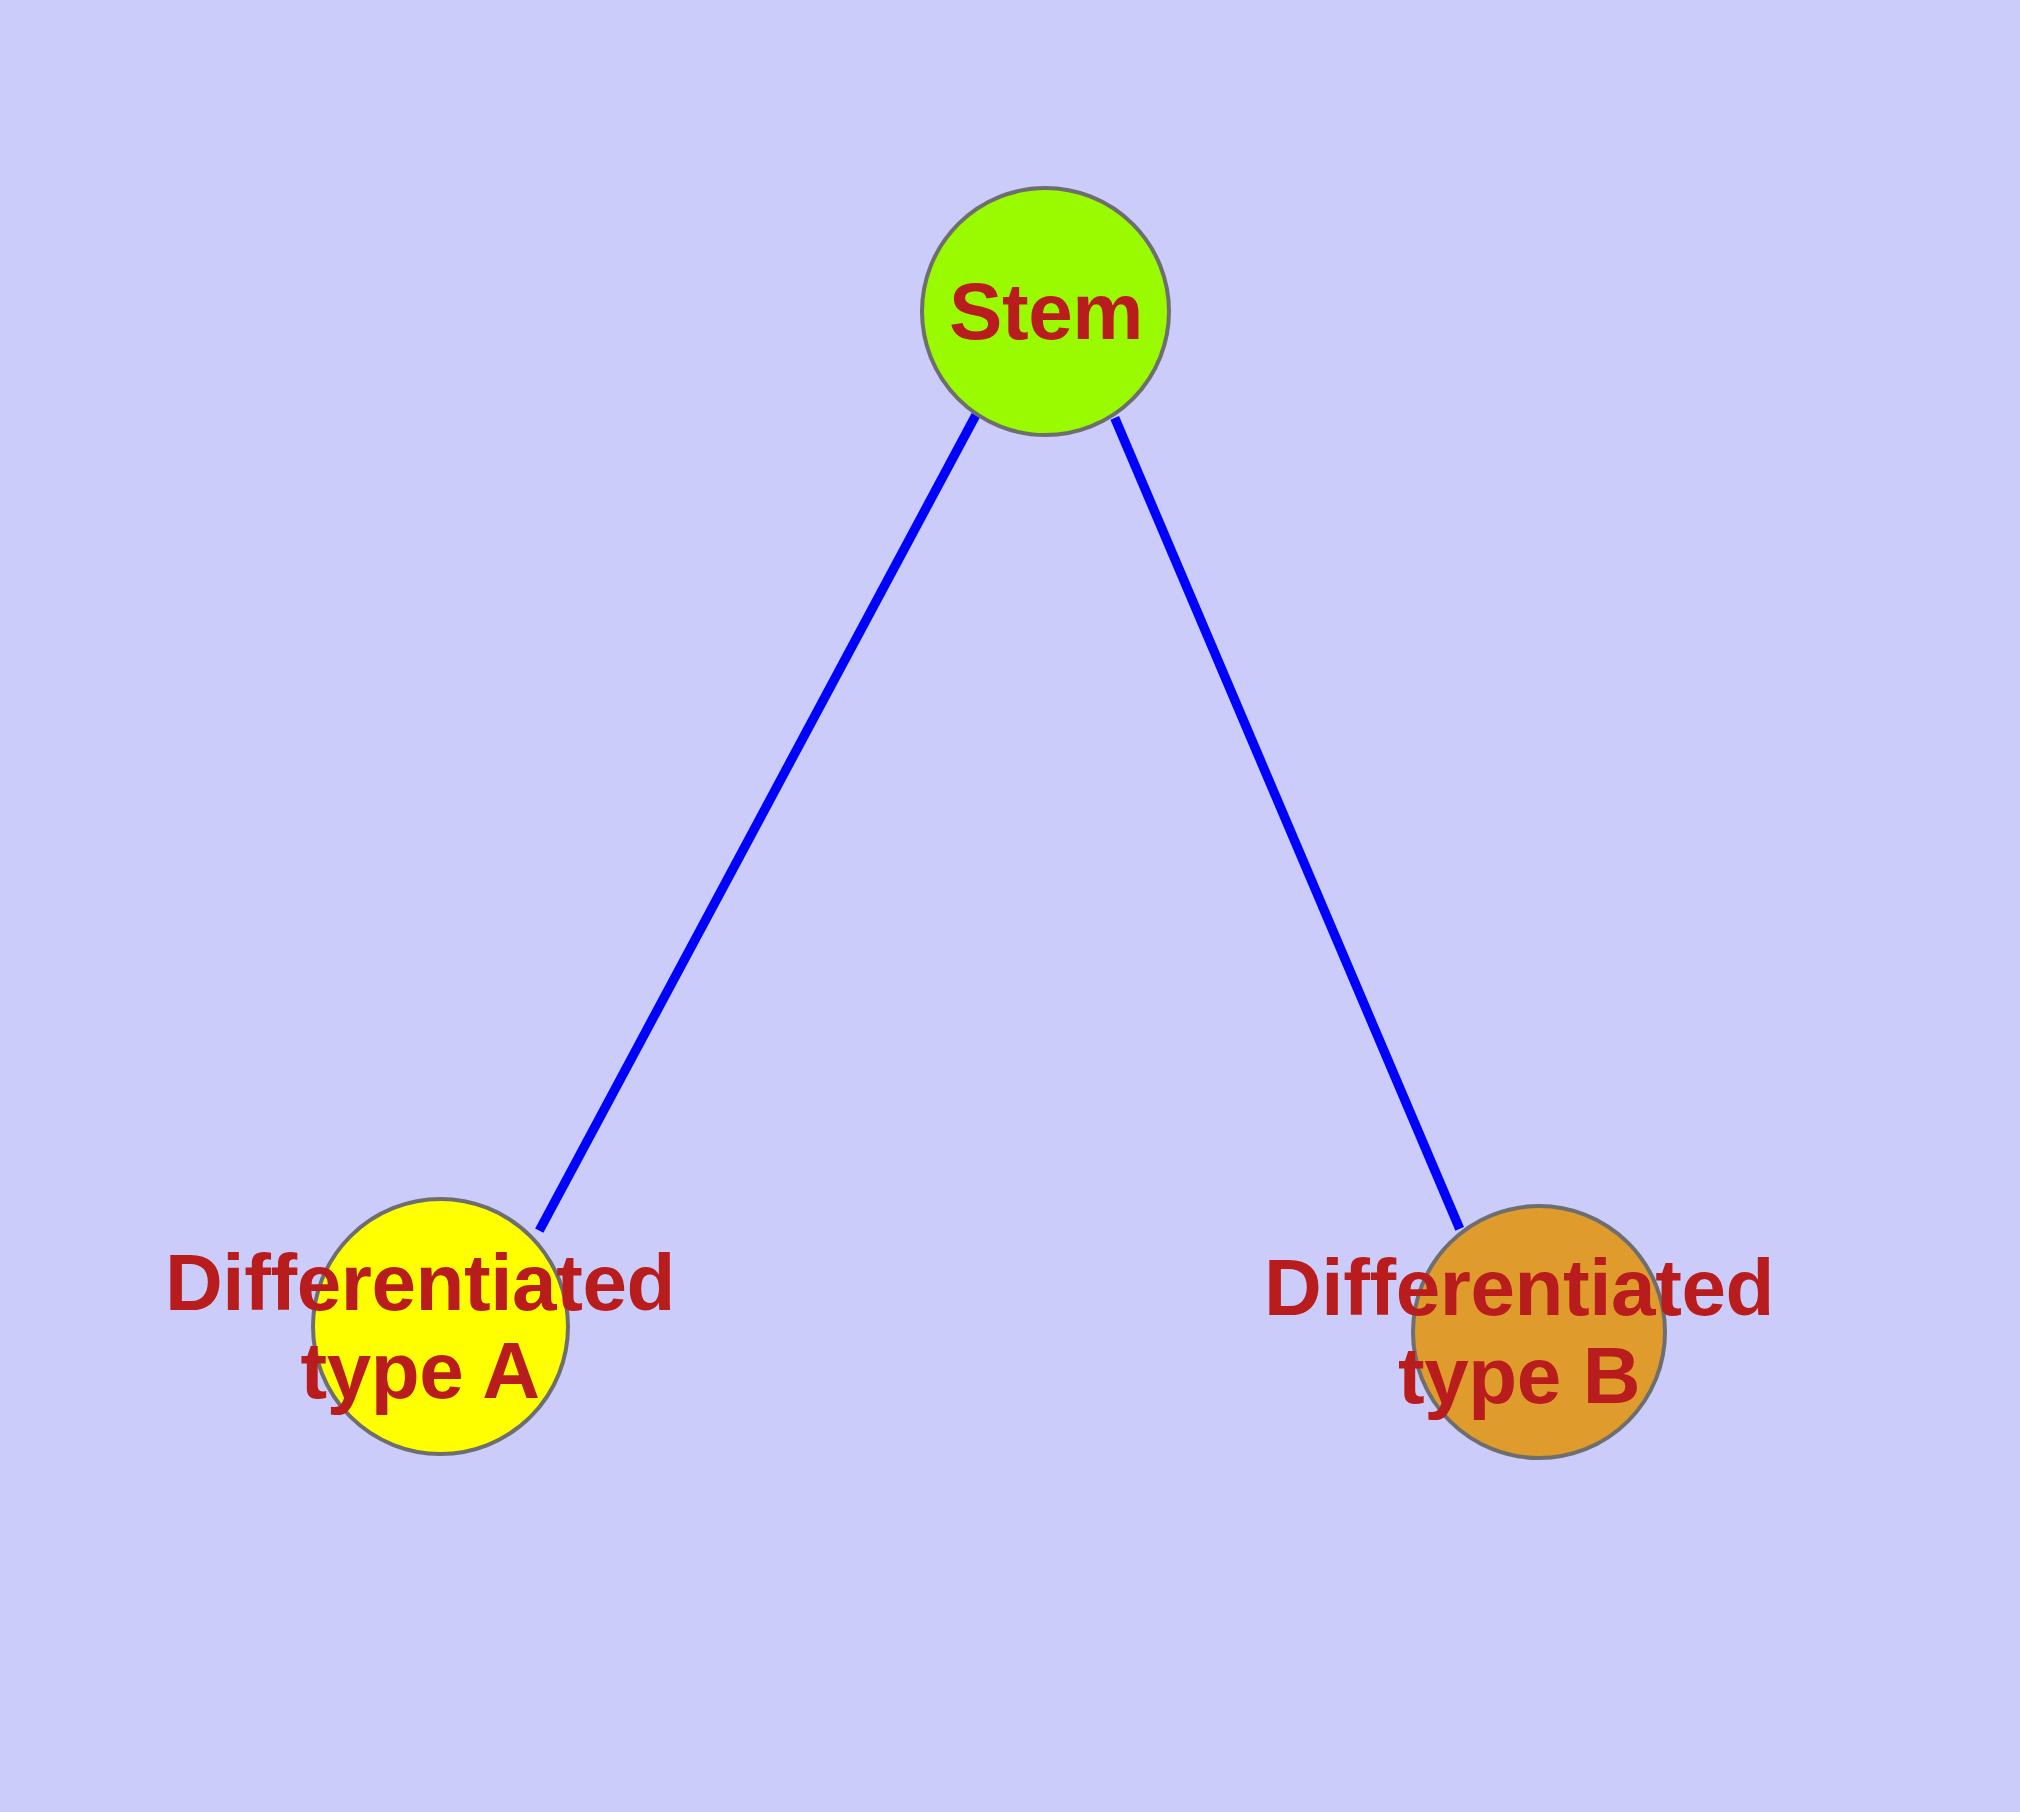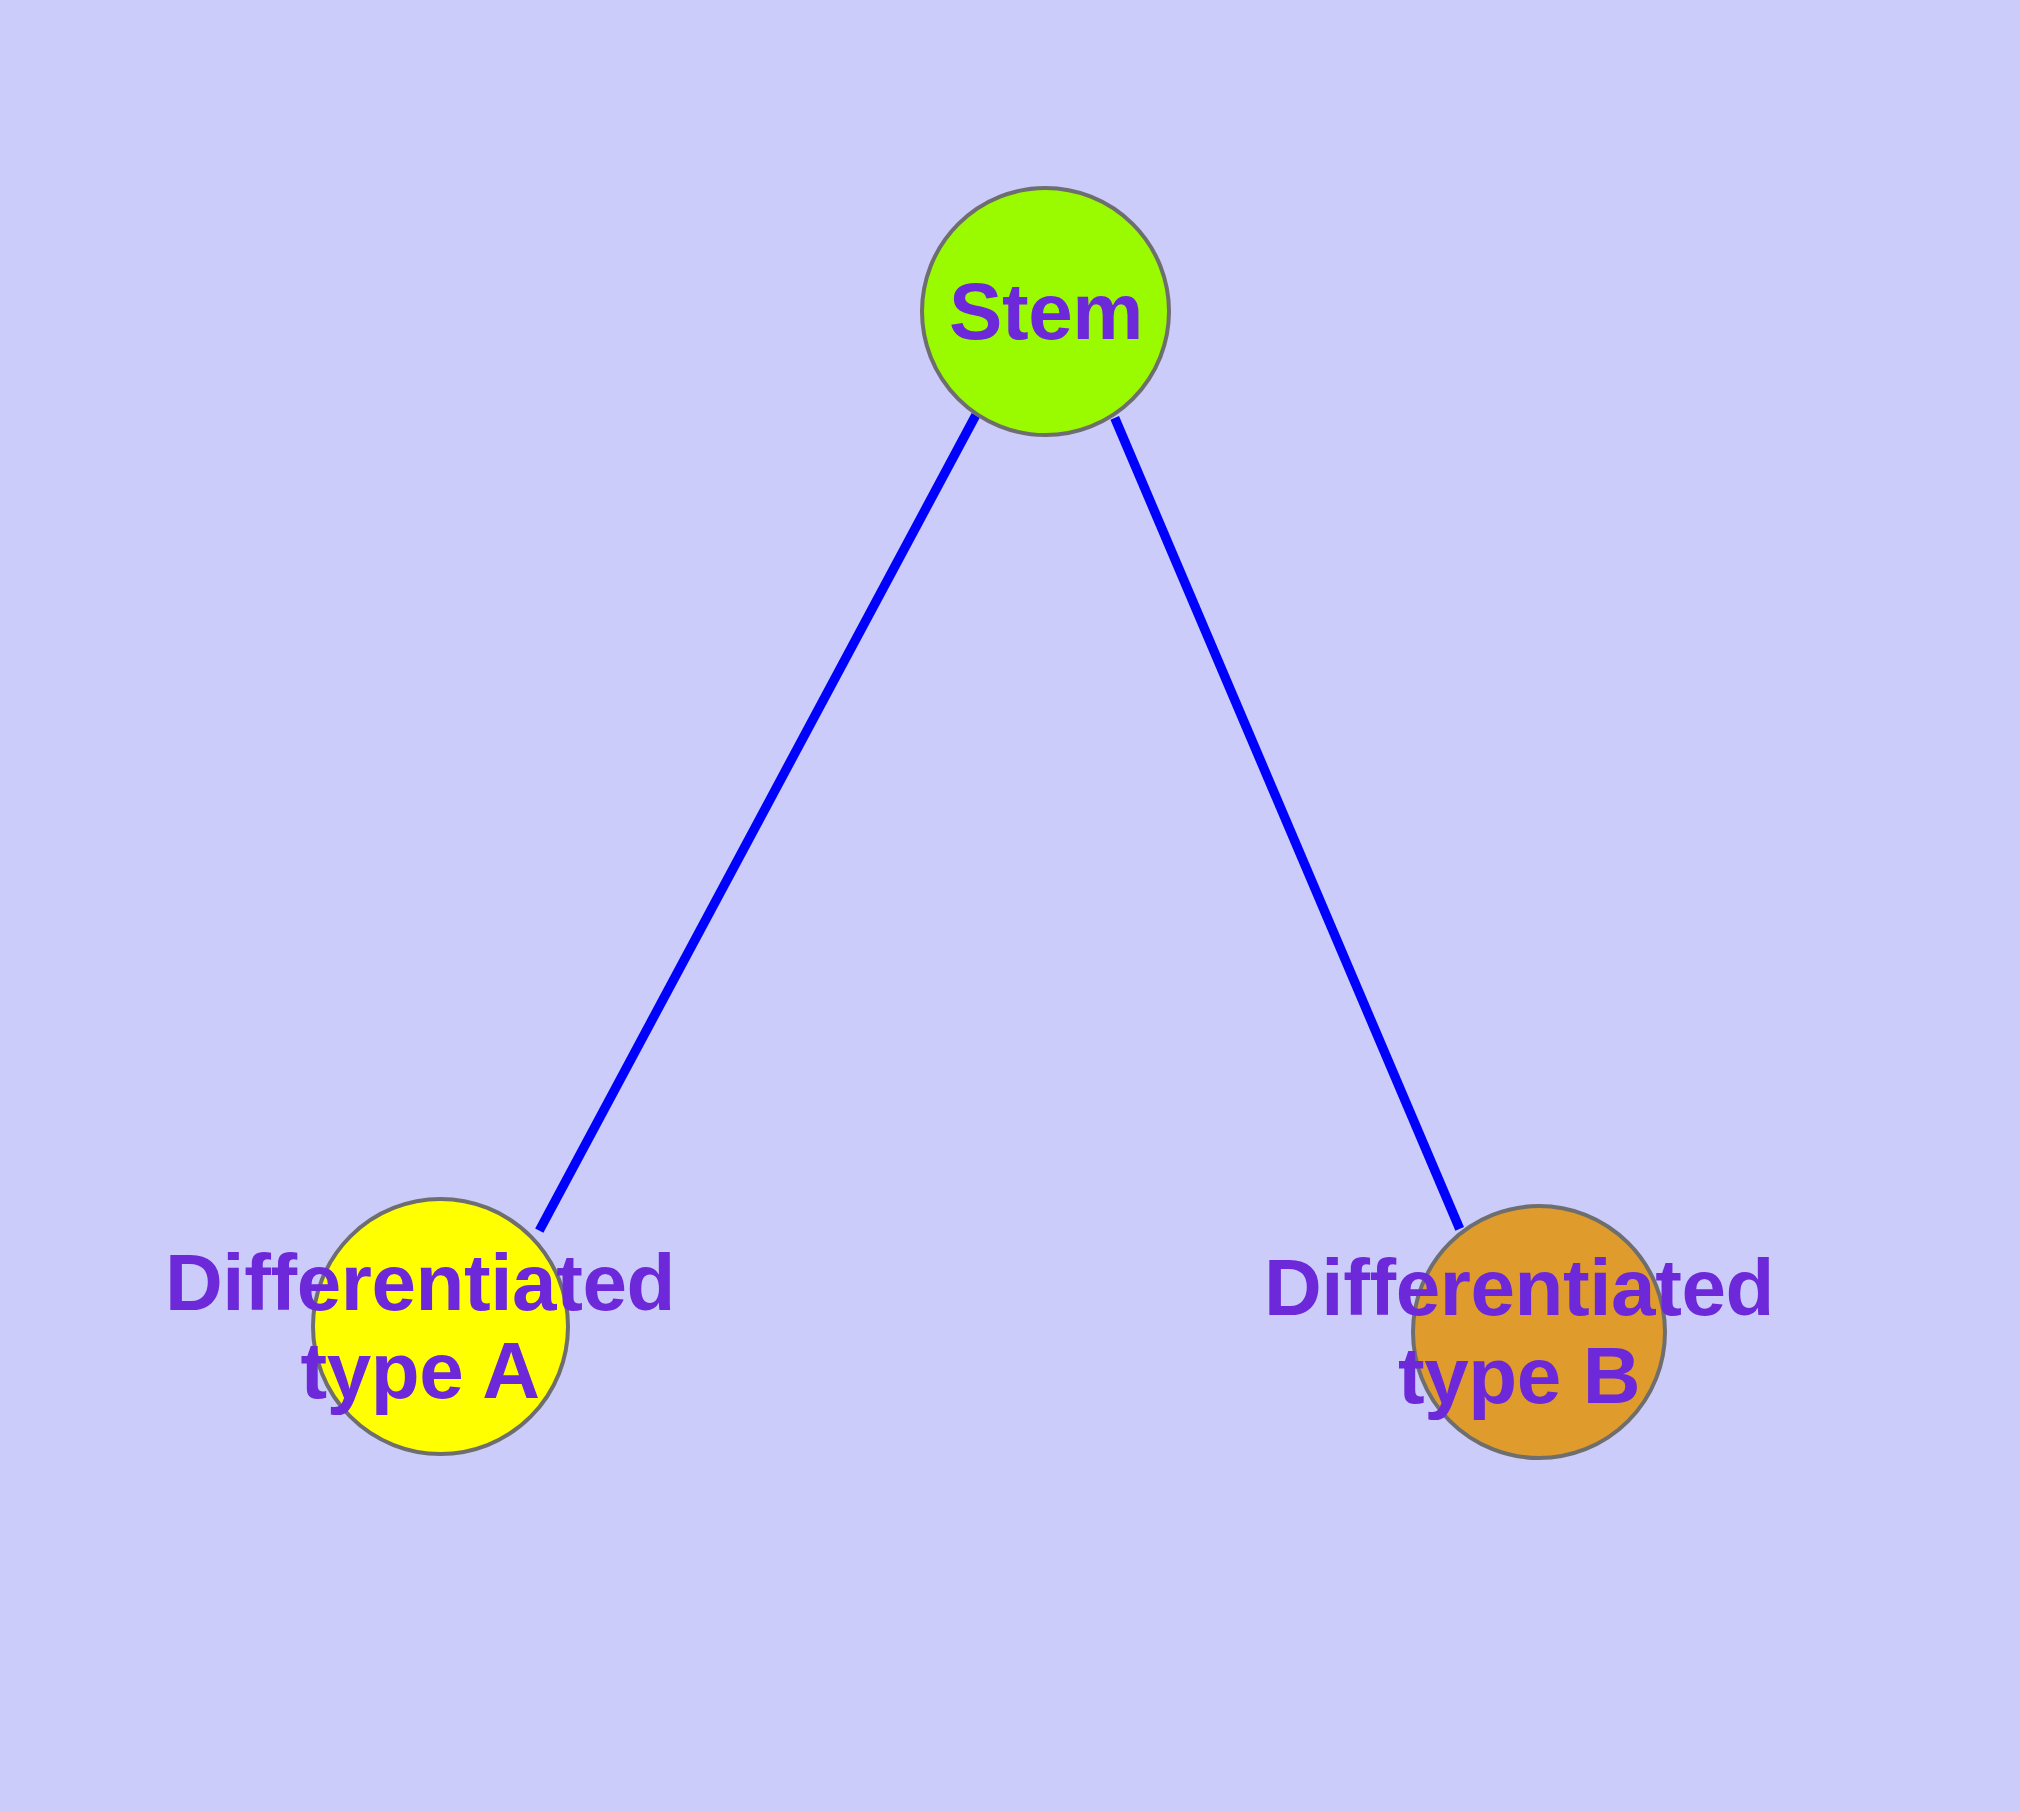--- a/index.html
+++ b/index.html
@@ -33,21 +33,21 @@
     width: 2021px;
     height: 1812px;
   }
   .graph-node {
     position: absolute;
     box-sizing: border-box;
     border-radius: 50%;
   }
   .node-label {
     position: absolute;
-    color: #6d28d9;
+    color: #b91c1c;
     font-family: "Liberation Sans", sans-serif;
     font-weight: bold;
     font-size: 80px;
     line-height: 88px;
     text-align: center;
     white-space: pre;
     letter-spacing: -0.4px;
     transform: translate(-50%, -50%);
     pointer-events: none;
   }

